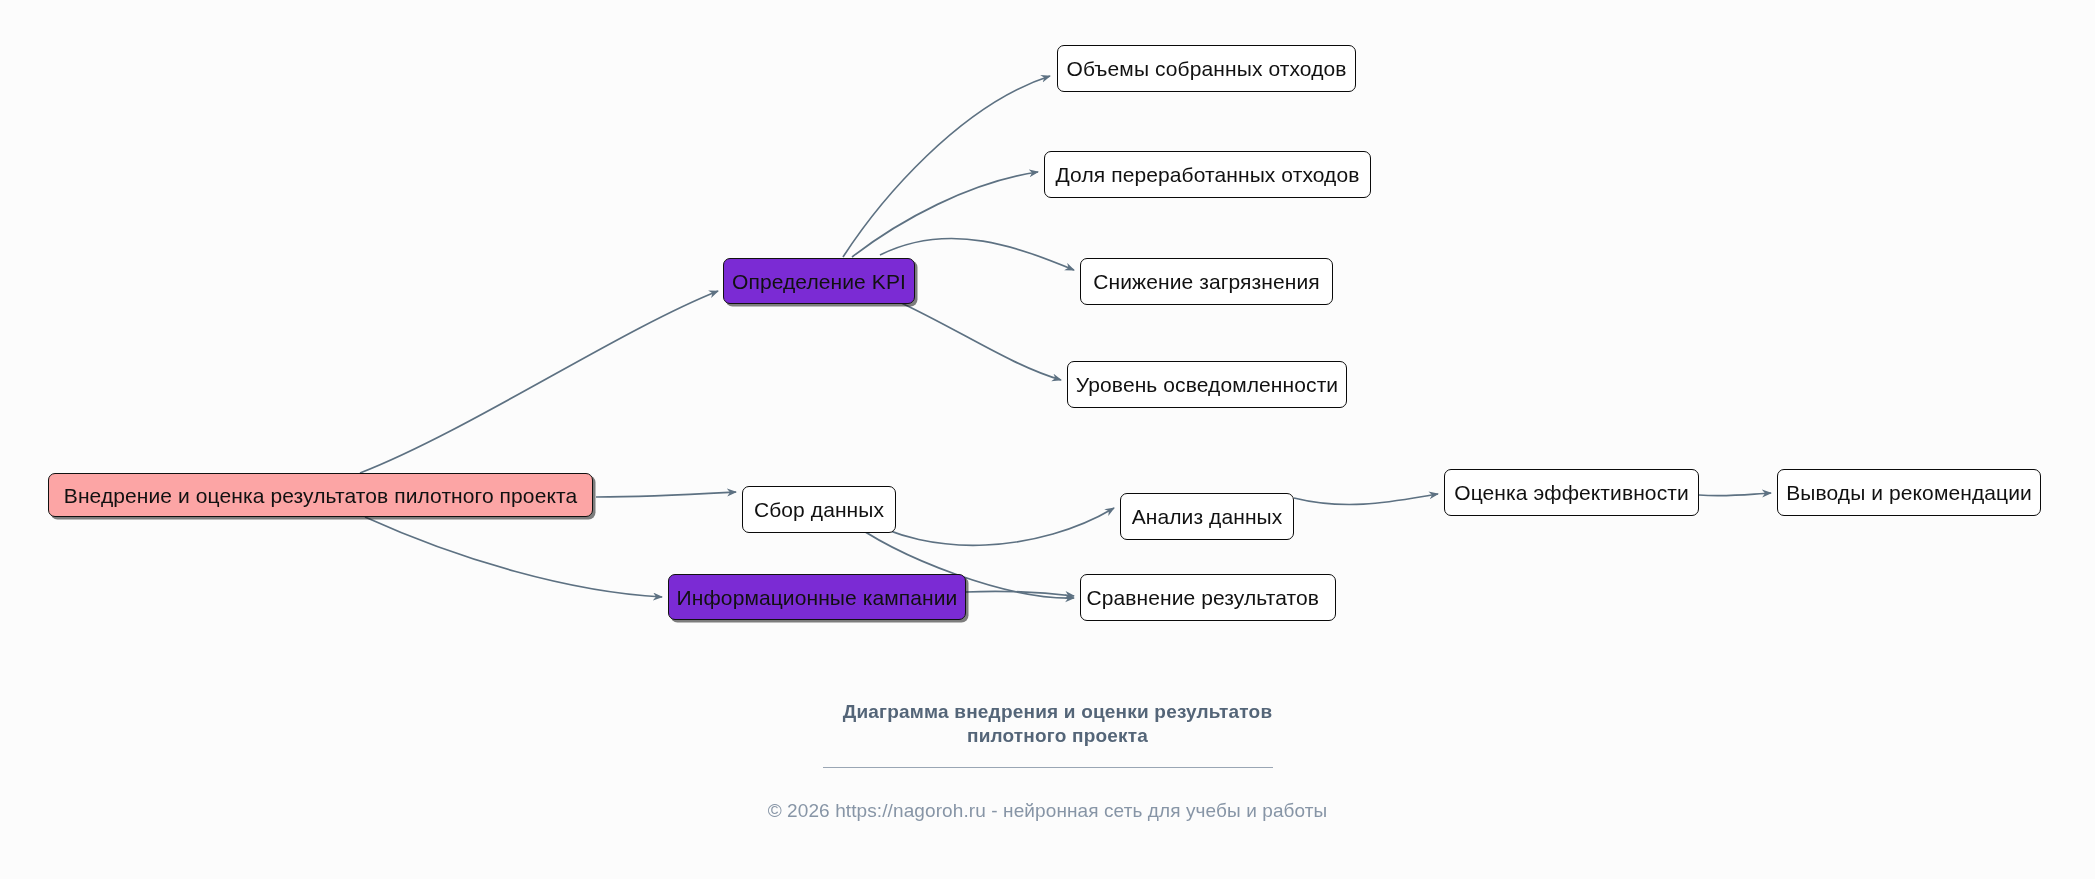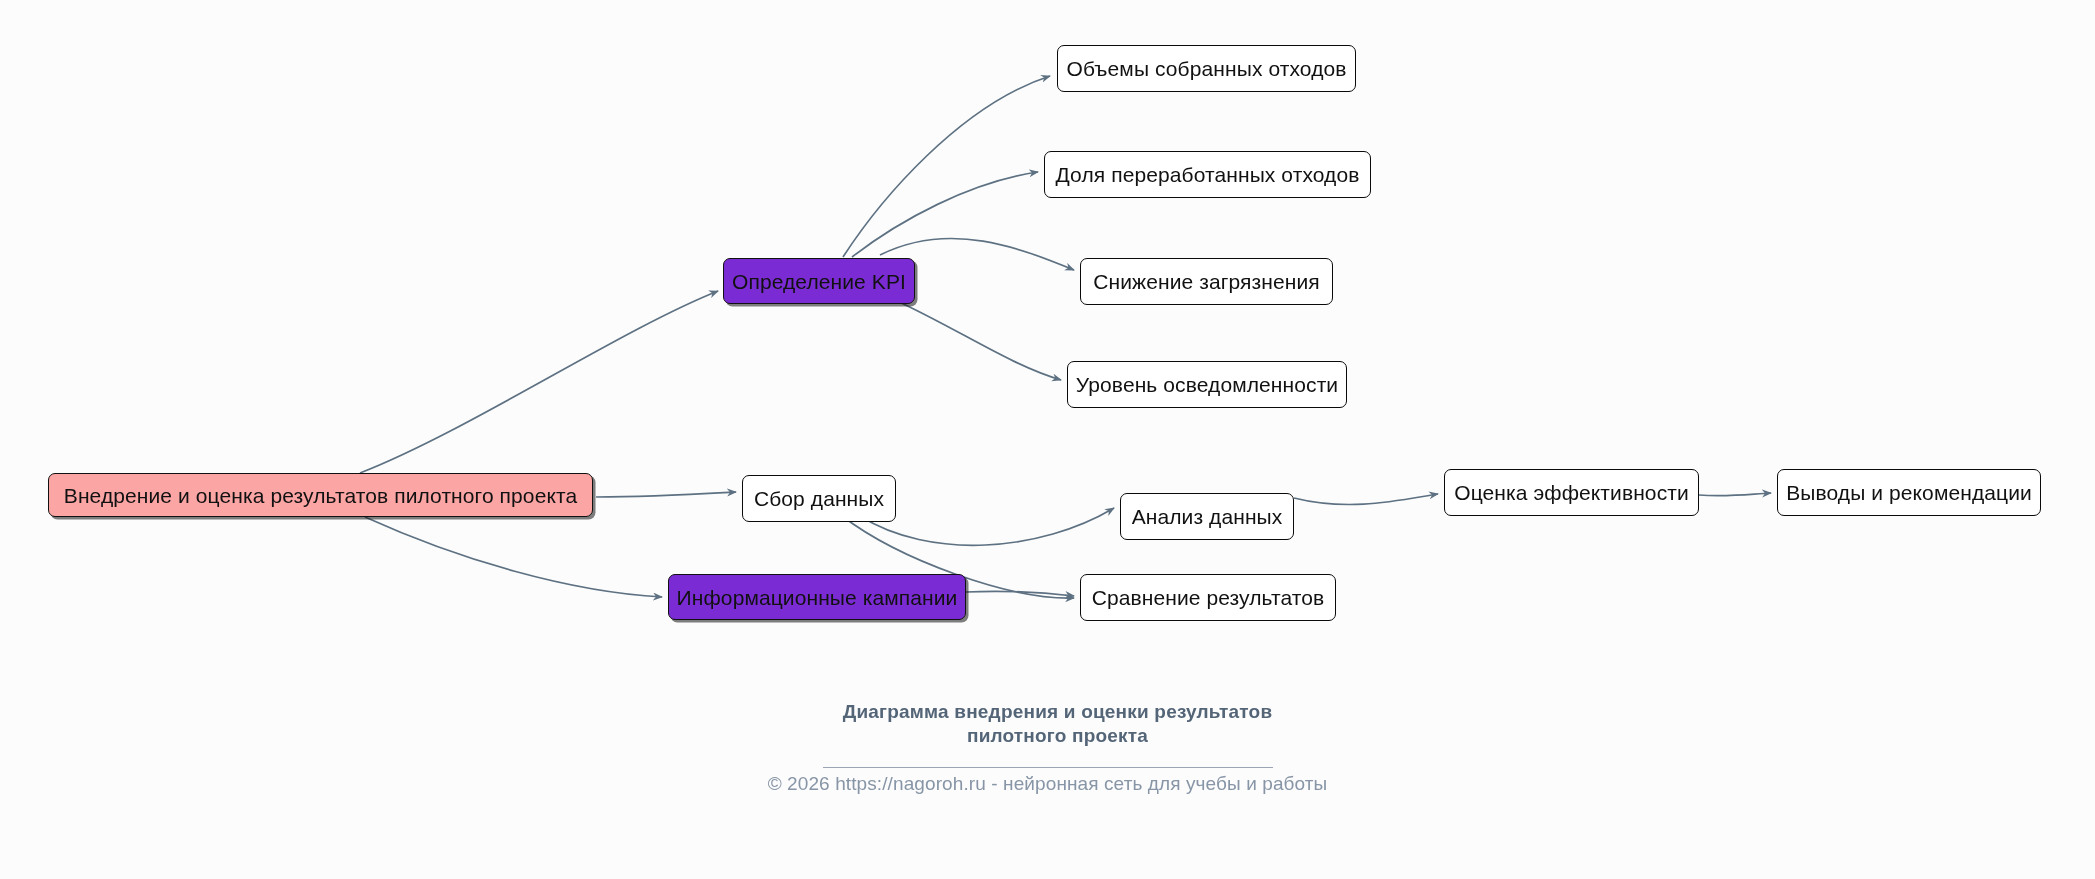--- a/index.html
+++ b/index.html
@@ -70,21 +70,21 @@
     letter-spacing: 0.2px;
     padding-left: 20px;
   }
   #caption-rule {
     width: 450px;
     height: 1px;
     background: #9aa6b4;
     margin: 18px auto 0 auto;
   }
   #footer-text {
-    margin-top: 5px;
+    margin-top: 32px;
     font-size: 19px;
     color: #8795a6;
     letter-spacing: 0.1px;
   }
 </style>
 </head>
 <body>
 
 <div id="canvas">
 
@@ -122,30 +122,30 @@
       </div>
       <div class="node plain" style="left: 1044px; top: 151px; width: 327px; height: 47px;">
         <span>Доля переработанных отходов</span>
       </div>
       <div class="node plain" style="left: 1080px; top: 258px; width: 253px; height: 47px;">
         <span>Снижение загрязнения</span>
       </div>
       <div class="node plain" style="left: 1067px; top: 361px; width: 280px; height: 47px;">
         <span>Уровень осведомленности</span>
       </div>
-      <div class="node plain" style="left: 742px; top: 475px; width: 154px; height: 47px;">
+      <div class="node plain" style="left: 742px; top: 486px; width: 154px; height: 47px;">
         <span>Сбор данных</span>
       </div>
       <div class="node purple" style="left: 668px; top: 574px; width: 298px; height: 46px;">
         <span>Информационные кампании</span>
       </div>
       <div class="node plain" style="left: 1120px; top: 493px; width: 174px; height: 47px;">
         <span>Анализ данных</span>
       </div>
-      <div class="node plain" style="left: 1080px; top: 574px; width: 256px; height: 47px;">
+      <div class="node plain" style="left: 1080px; top: 574px; width: 256px; height: 47px; justify-content: flex-end;">
         <span>Сравнение результатов</span>
       </div>
       <div class="node plain" style="left: 1444px; top: 469px; width: 255px; height: 47px;">
         <span>Оценка эффективности</span>
       </div>
       <div class="node plain" style="left: 1777px; top: 469px; width: 264px; height: 47px;">
         <span>Выводы и рекомендации</span>
       </div>
     </div>
 

